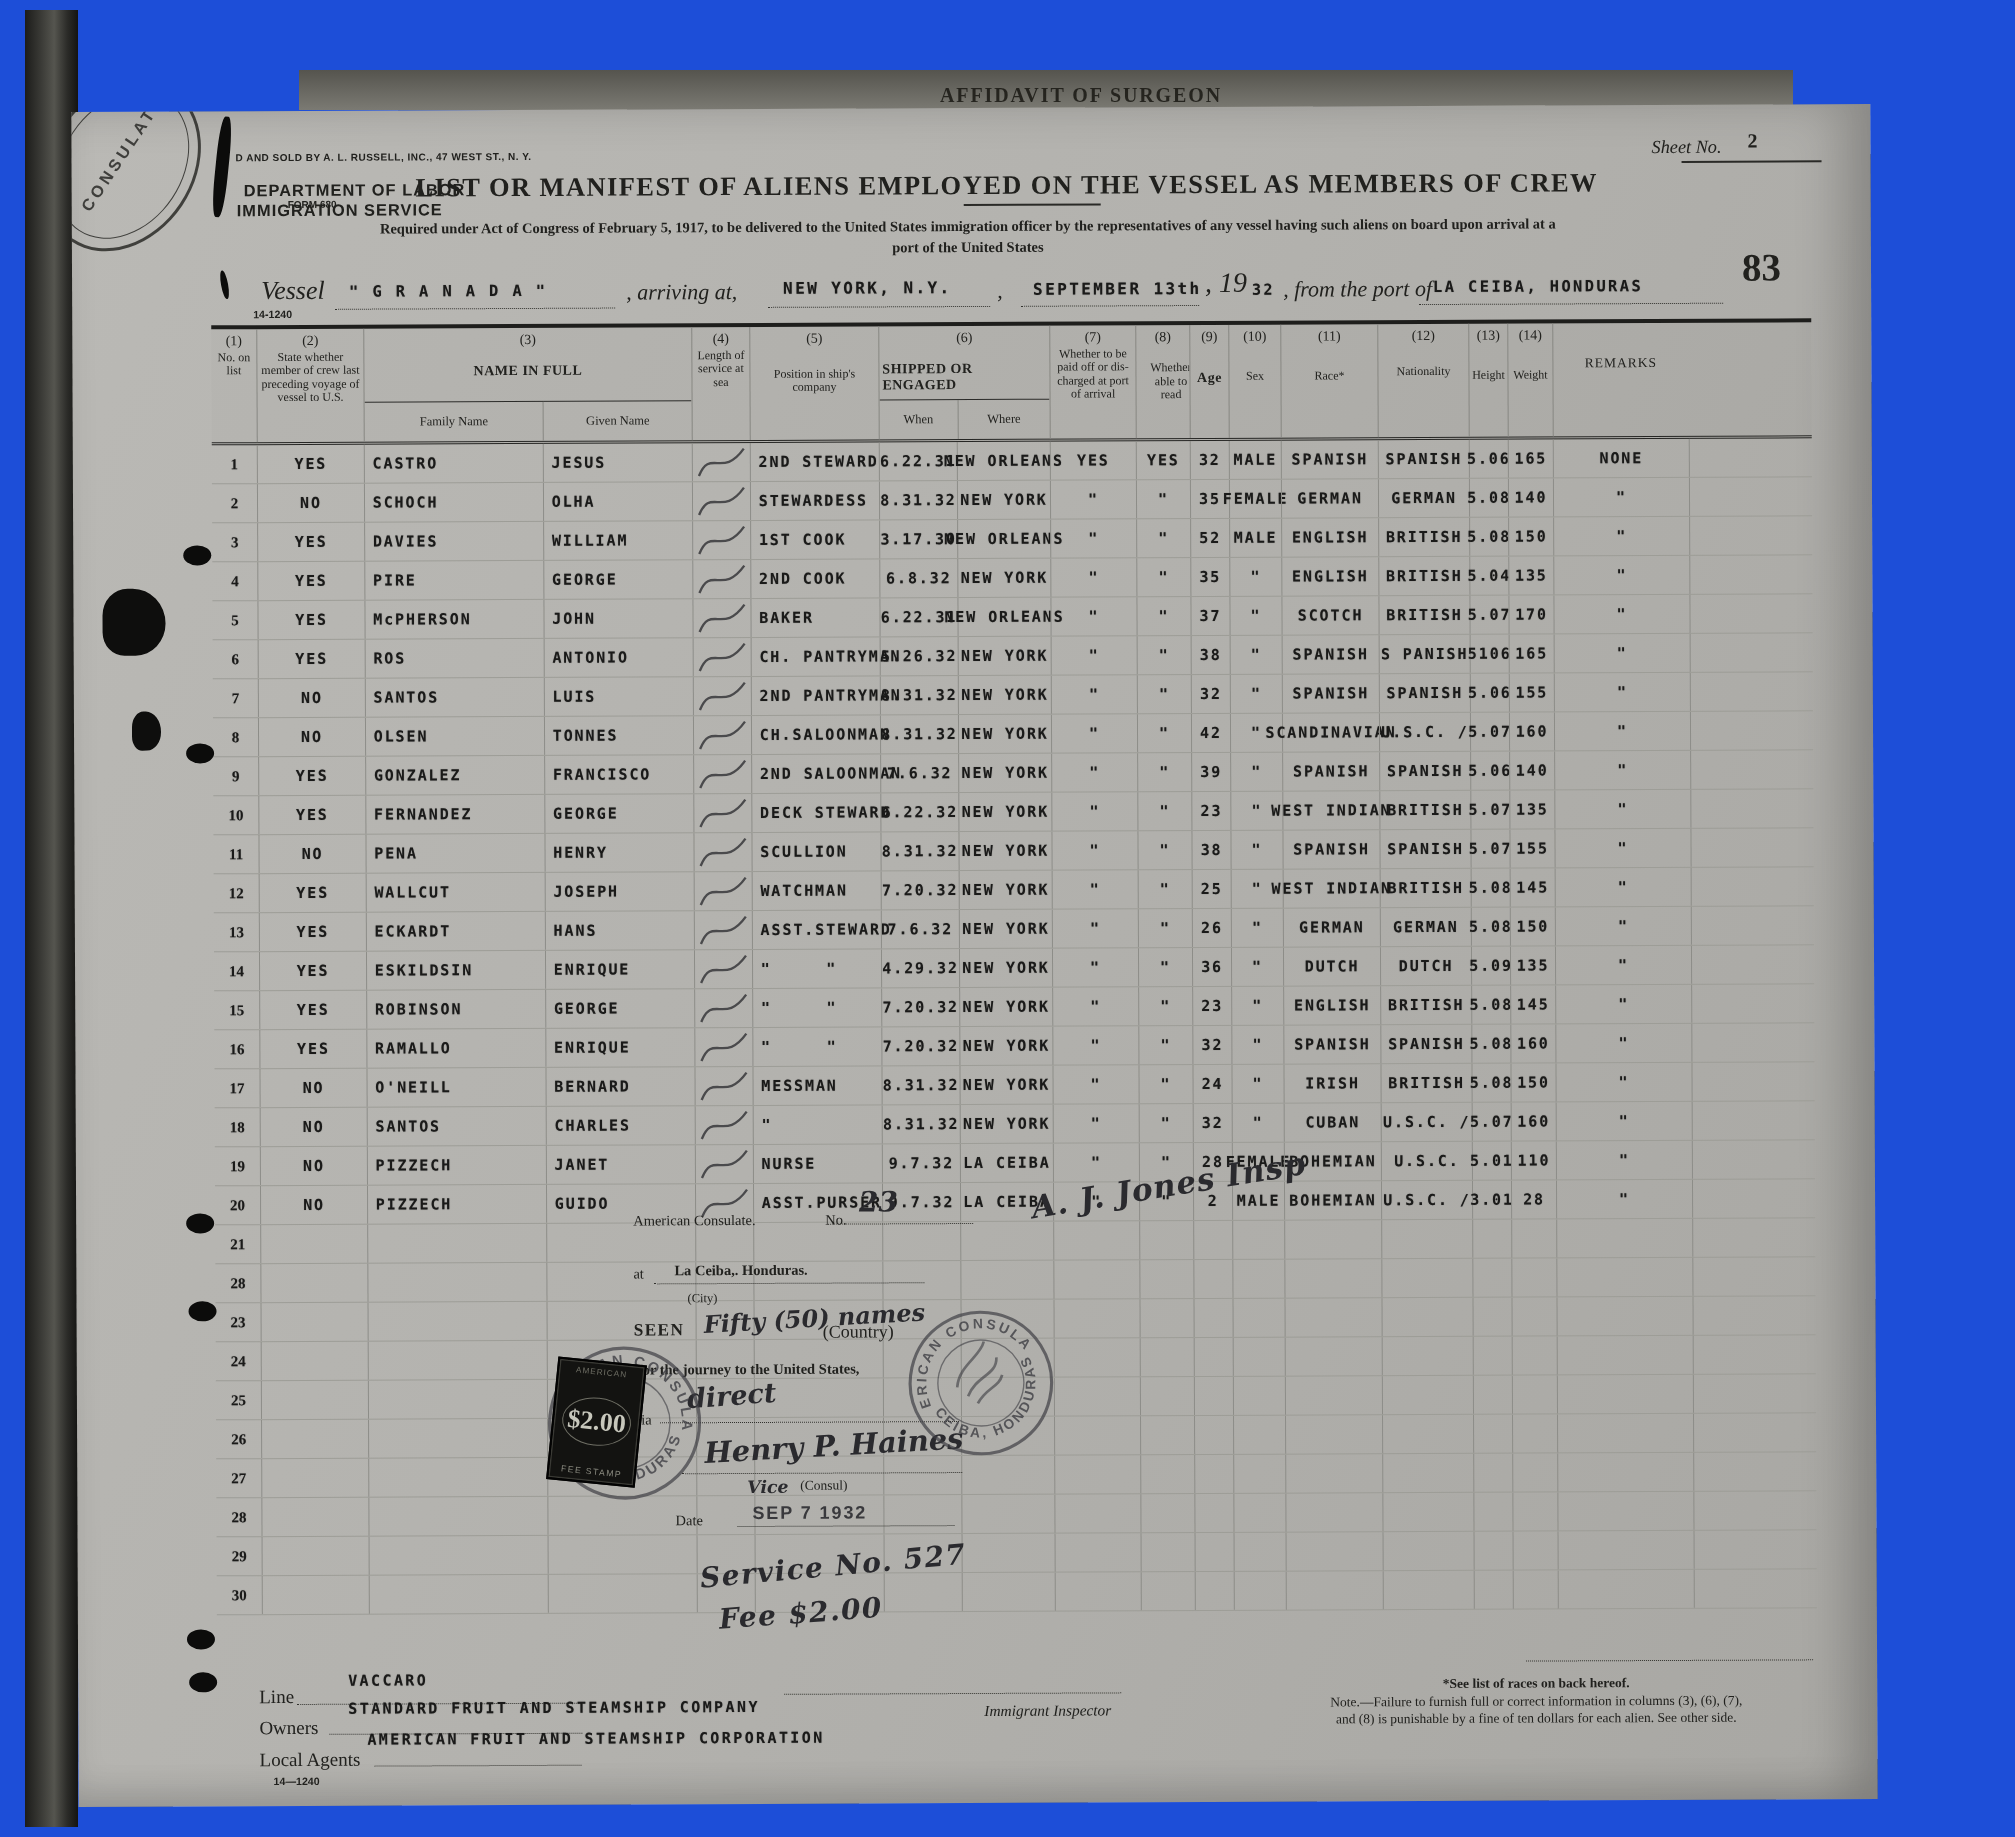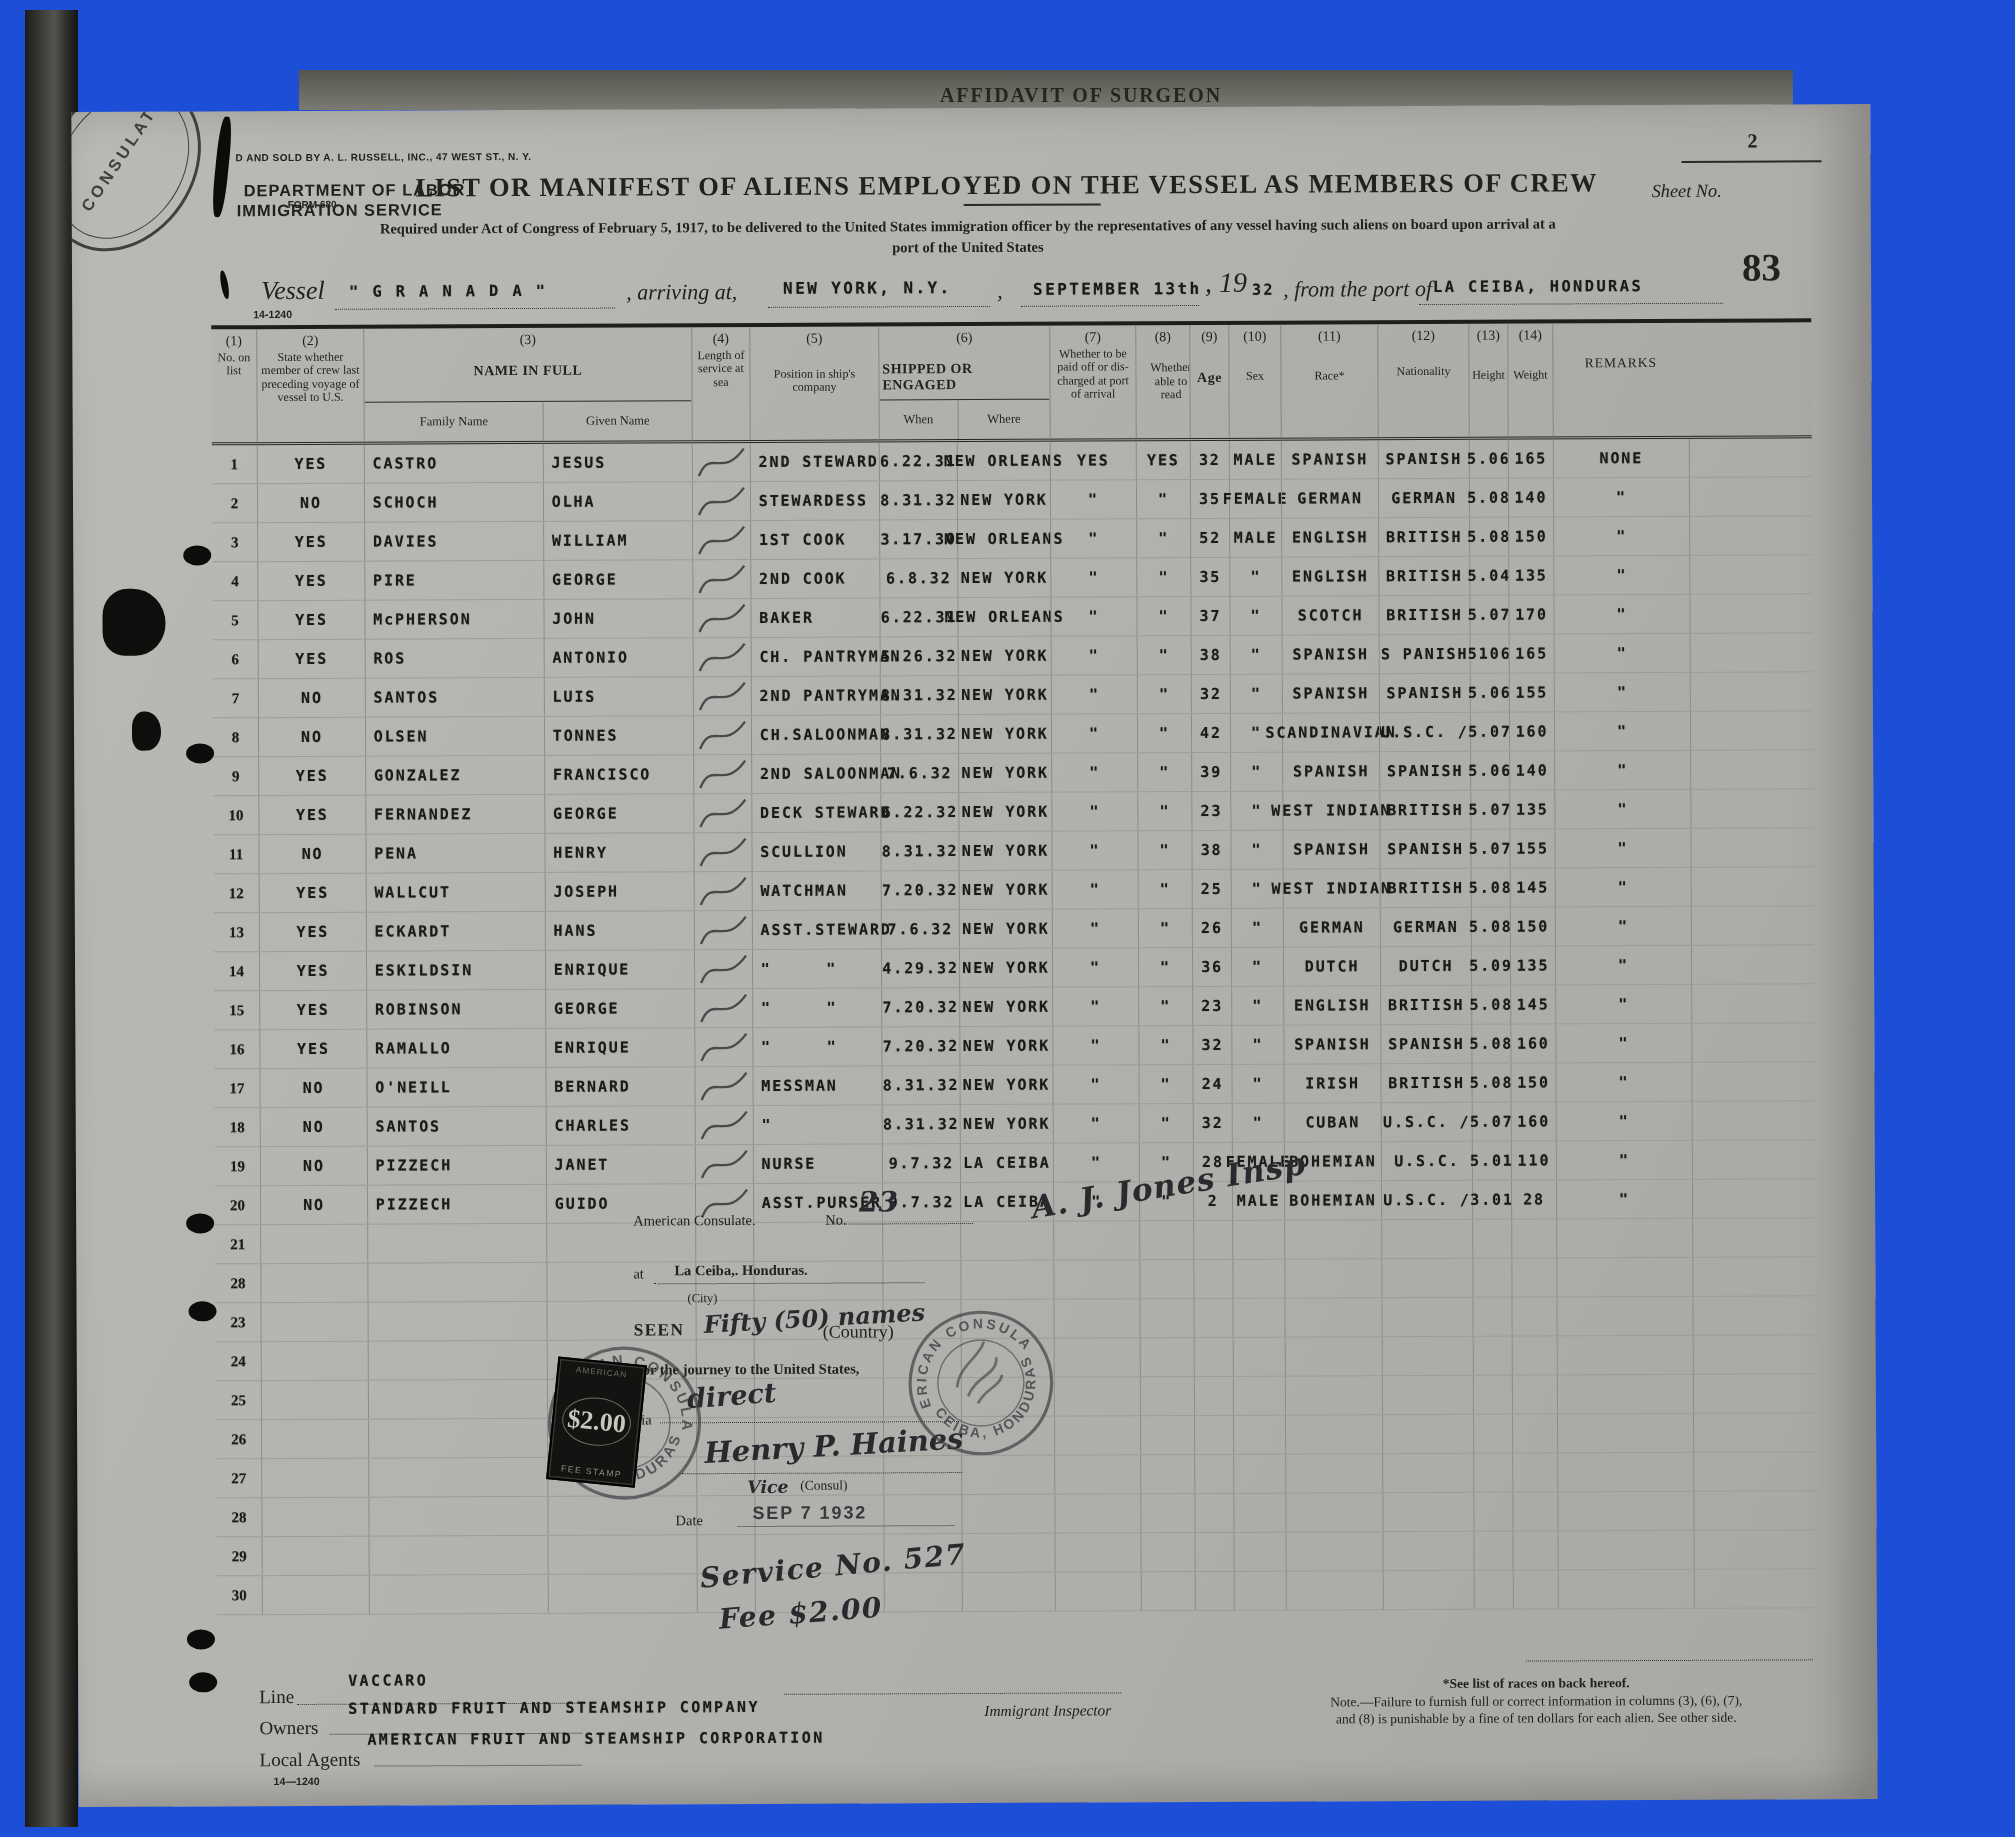--- a/index.html
+++ b/index.html
@@ -95,21 +95,21 @@
       <div class="sans" style="position:absolute;left:34px;top:57px;font-weight:bold;font-size:16.4px;letter-spacing:3.9px;">CONSULATE</div>
     </div>
     <div class="scratch" style="left:144px;top:4.8px;width:12.5px;height:101px;transform:rotate(6deg);border-radius:40%;"></div>
     <div class="scratch" style="left:149px;top:159px;width:6.7px;height:29px;transform:rotate(-10deg);border-radius:50%;"></div>
 
     <div class="abs sans" style="left:164px;top:41px;font-size:10px;font-weight:bold;letter-spacing:0.5px;">D AND SOLD BY A. L. RUSSELL, INC., 47 WEST ST., N. Y.</div>
     <div class="abs sans" style="left:216px;top:56px;font-size:10px;font-weight:bold;margin-top:32px;">FORM 680</div>
     <div class="abs sans" style="left:172px;top:70px;font-size:16.4px;font-weight:bold;letter-spacing:1px;">DEPARTMENT OF LABOR</div>
     <div class="abs sans" style="left:165px;top:90px;font-size:16.4px;font-weight:bold;letter-spacing:1px;">IMMIGRATION SERVICE</div>
 
-    <div class="abs ser" style="left:1580px;top:32px;font-size:18.3px;font-style:italic;margin-top:44px;">Sheet No.</div>
+    <div class="abs ser" style="left:1580px;top:32px;font-size:18.3px;font-style:italic;">Sheet No.</div>
     <div class="abs ser" style="left:1676px;top:25px;font-size:20px;font-weight:bold;">2</div>
     <div class="abs rule" style="left:1610px;top:56px;width:140px;height:1.9px;"></div>
 
     <div class="abs ser title">LIST OR MANIFEST OF ALIENS EMPLOYED ON THE VESSEL AS MEMBERS OF CREW</div>
     <div class="abs rule" style="left:892px;top:96px;width:137px;height:1.9px;"></div>
     <div class="abs ser subtitle" style="top:110px;">Required under Act of Congress of February 5, 1917, to be delivered to the United States  immigration officer by the representatives of any vessel having such aliens on board upon arrival at a</div>
     <div class="abs ser subtitle" style="top:131px;">port of the United States</div>
 
     <div class="abs ser" style="left:189px;top:165px;font-size:26px;font-style:italic;">Vessel</div>
     <div class="abs t" style="left:277px;top:172px;font-size:15.4px;">" G R A N A D A "</div>

